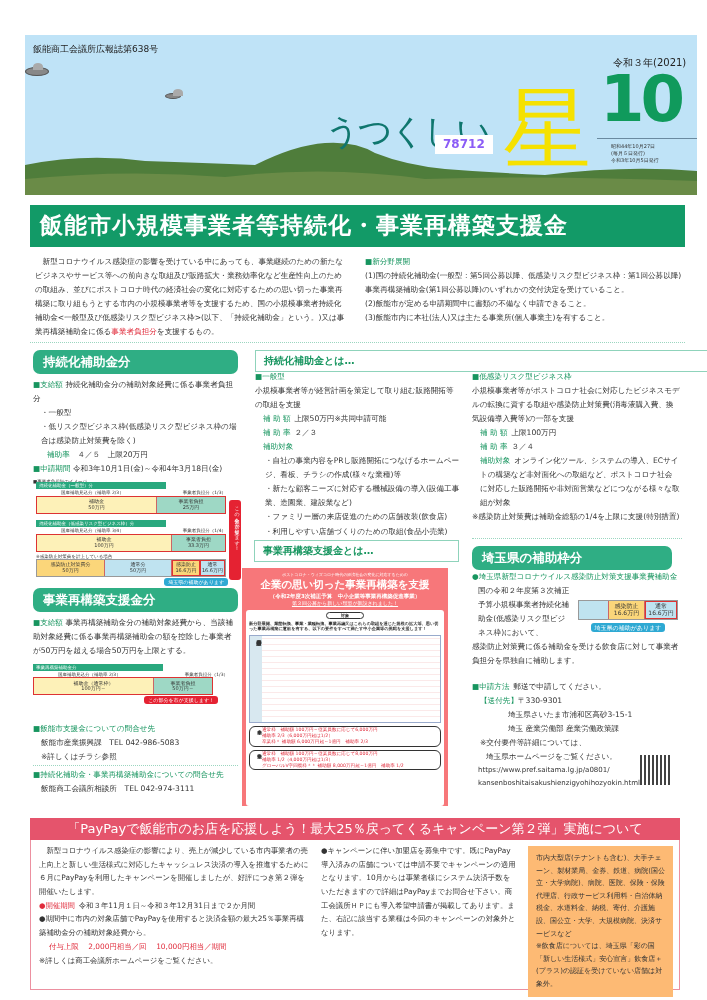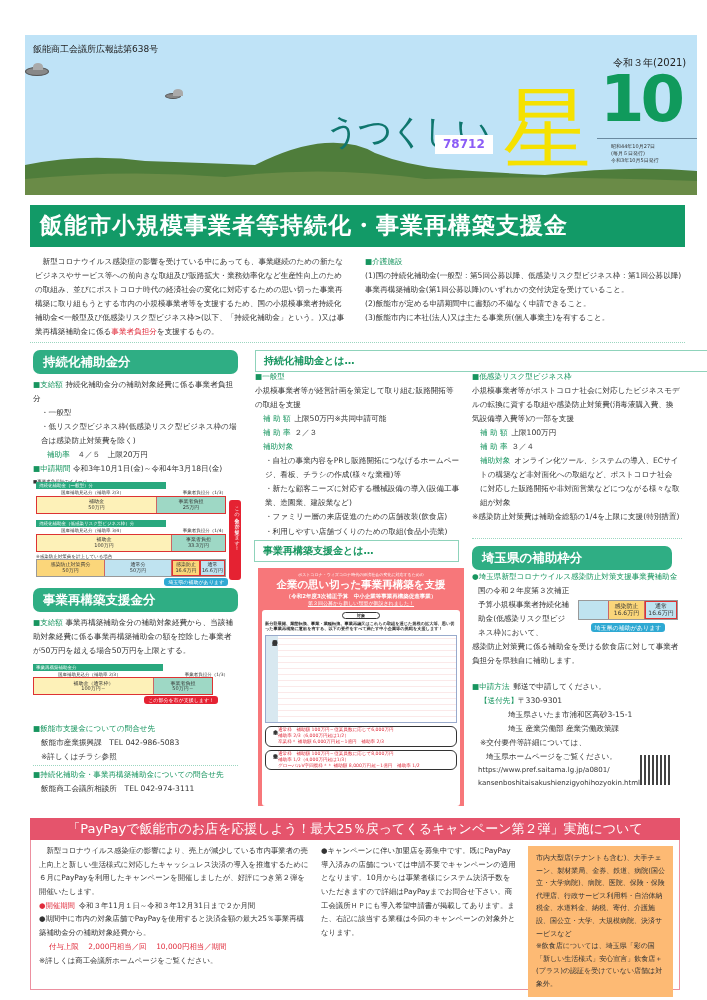--- a/index.html
+++ b/index.html
@@ -27,21 +27,21 @@
 .secbox{border:1px solid #8fd3bb;background:#fff;color:#17955f;font-size:10px;font-weight:bold;padding:2px 8px}
 .txt{font-size:7.6px;line-height:1.85}
 .sq{color:#17955f}
 .diag{font-size:4.5px;color:#333;line-height:1.2}
 .dhead{background:#29a87e;color:#fff;font-size:4.5px;padding:1px 3px}
 .bar{display:flex;height:18px;border:1px solid #d33}
 .seg{display:flex;align-items:center;justify-content:center;text-align:center;font-size:5px;line-height:1.15;border-right:1px solid #c66}
 .yel{background:#fdf1b8}.tea{background:#9ed8c5}.blu{background:#bfe3f0}.org{background:#fbd67a}
 .redtag{background:#e52232;color:#fff;font-size:5px;border-radius:3px;padding:1px 4px}
 .bluetag{background:#2ea9d3;color:#fff;font-size:5px;border-radius:3px;padding:1px 4px}
-.flyer{left:258px;top:568px;width:206px;height:238px;background:#f7777a;padding:4px}
+.flyer{left:242px;top:568px;width:206px;height:238px;background:#f7777a;padding:4px}
 .flyer-in{background:#fff;height:100%;border-radius:3px;padding:3px;font-size:4.2px;line-height:1.35}
 .pay-head{left:30px;top:818px;width:650px;height:22px;background:#e5546c;color:#fff;font-size:13px;text-align:center;line-height:22px}
 .pay-box{left:30px;top:840px;width:650px;height:150px;border:1.5px solid #ec90a0;border-top:none}
 .pink{background:#fdba74;padding:6px 8px;font-size:7px;line-height:1.8}
 .qr{width:30px;height:30px;background:
 repeating-linear-gradient(90deg,#222 0 2px,#fff 2px 4px),#222;opacity:.85}
 </style>
 </head>
 <body>
 
@@ -66,21 +66,21 @@
   </div>
 </div>
 
 <div class="abs banner">飯能市小規模事業者等持続化・事業再構築支援金</div>
 
 <div class="abs lead">
    <span>新型コロナウイルス感染症の影響を受けている中にあっても、事業継続のための新たなビジネスやサービス等への前向きな取組及び販路拡大・業務効率化など生産性向上のための取組み、並びにポストコロナ時代の経済社会の変化に対応するための思い切った事業再構築に取り組もうとする市内の小規模事業者等を支援するため、国の小規模事業者持続化補助金&lt;一般型及び低感染リスク型ビジネス枠&gt;(以下、「持続化補助金」という。)又は事業再構築補助金に係る</span><span class="red">事業者負担分</span><span>を支援するもの。</span>
 </div>
 
 <div class="abs req">
-  <div class="grn">■介護施設</div>
+  <div class="grn">■新分野展開</div>
   <div>(1)国の持続化補助金(一般型：第5回公募以降、低感染リスク型ビジネス枠：第1回公募以降)事業再構築補助金(第1回公募以降)のいずれかの交付決定を受けていること。</div>
   <div>(2)飯能市が定める申請期間中に書類の不備なく申請できること。</div>
   <div>(3)飯能市内に本社(法人)又は主たる事業所(個人事業主)を有すること。</div>
 </div>
 
 <div class="abs dots" style="left:30px;top:342px;width:655px"></div>
 
 <div class="abs" style="left:33px;top:350px;width:205px">
   <div class="pill">持続化補助金分</div>
   <div class="txt" style="margin-top:4px">

